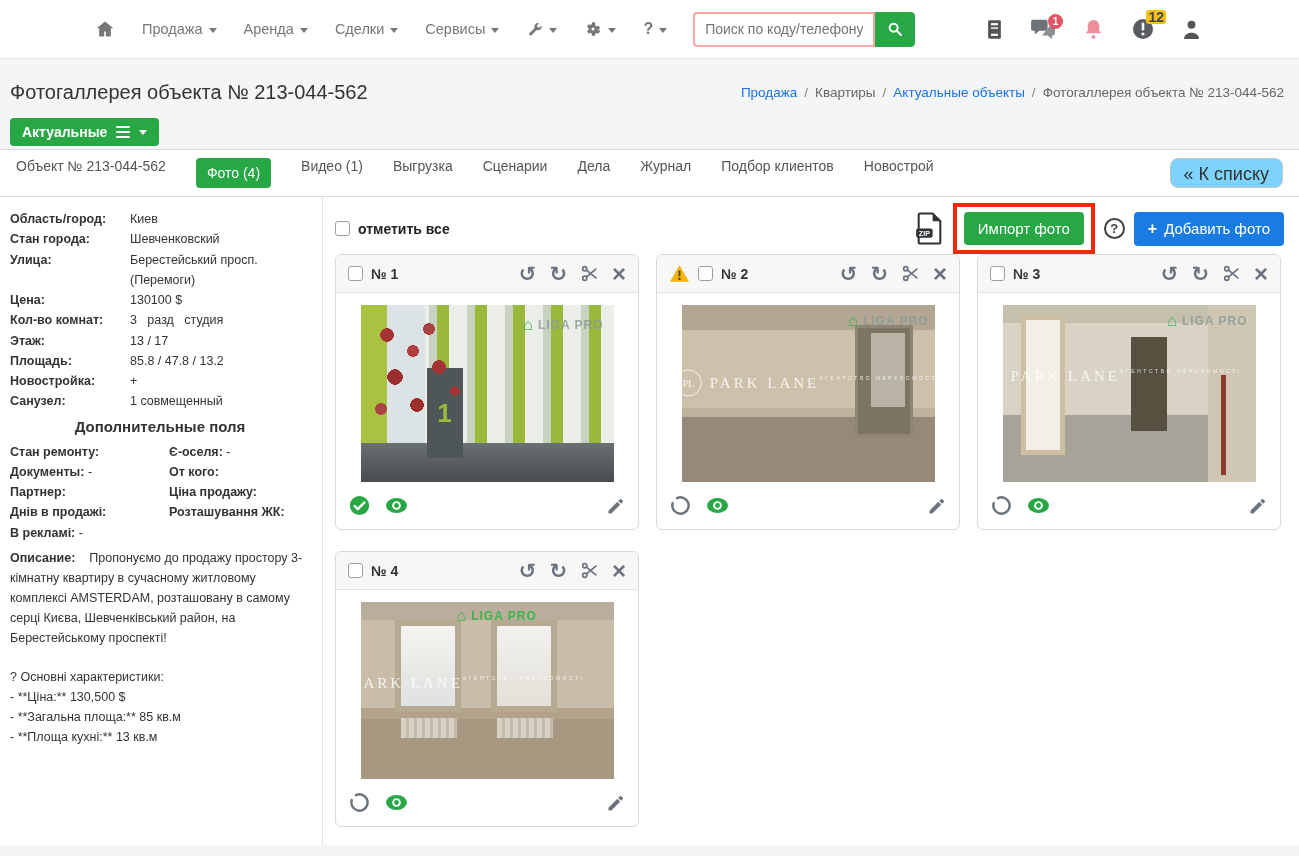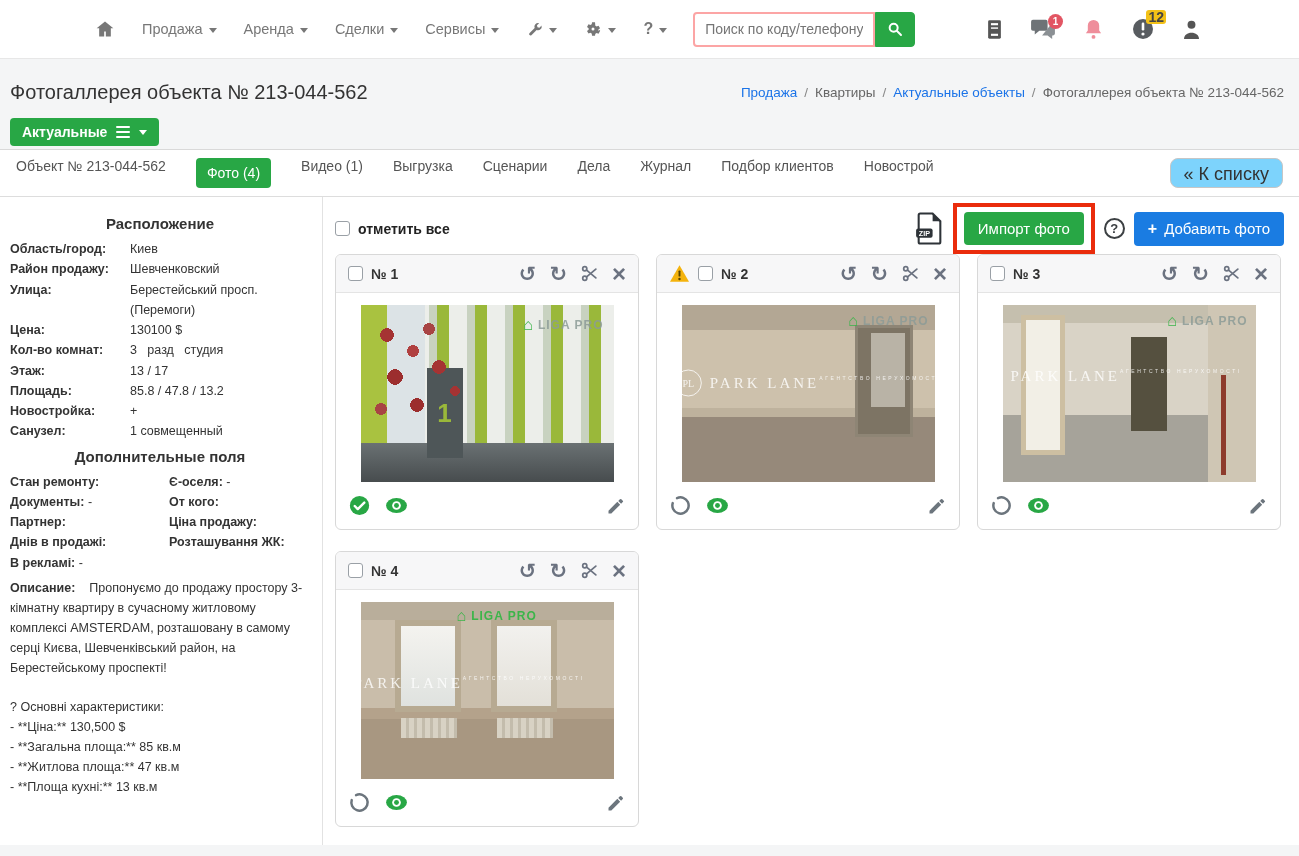--- a/index.html
+++ b/index.html
@@ -286,27 +286,26 @@
     <span class="tab">Дела</span>
     <span class="tab">Журнал</span>
     <span class="tab">Подбор клиентов</span>
     <span class="tab">Новострой</span>
     <button class="btn-back">« К списку</button>
   </div>
 
   <div class="content">
 
     <aside class="sidebar">
-      <div class="side-title">Расположение</div>
       <div class="srow">
           <span class="slabel">Область/город:</span>
           <span class="sval">Киев</span>
         </div>
       <div class="srow">
-          <span class="slabel">Район продажу:</span>
+          <span class="slabel">Стан города:</span>
           <span class="sval">Шевченковский</span>
         </div>
       <div class="srow">
           <span class="slabel">Улица:</span>
           <span class="sval">Берестейський просп. (Перемоги)</span>
         </div>
 
       <div class="srow">
           <span class="slabel">Цена:</span>
           <span class="sval">130100 $</span>
@@ -345,21 +344,20 @@
         <div><b>В рекламі:</b> <span>-</span></div>
         <div></div>
       </div>
 
       <div class="desc">
         <div><b>Описание:</b>&nbsp;&nbsp;&nbsp;&nbsp;<span>Пропонуємо до продажу простору 3-кімнатну квартиру в сучасному житловому комплексі AMSTERDAM, розташовану в самому серці Києва, Шевченківський район, на Берестейському проспекті!</span></div>
         <div class="desc-gap"></div>
         <div>? Основні характеристики:</div>
         <div>- **Ціна:** 130,500 $</div>
         <div>- **Загальна площа:** 85 кв.м</div>
-        <div>- **Житлова площа:** 47 кв.м</div>
         <div>- **Площа кухні:** 13 кв.м</div>
 
       </div>
     </aside>
 
     <section class="main">
       <div class="toolbar">
         <label class="select-all">
           <span class="checkbox"></span>
           <span>отметить все</span>

